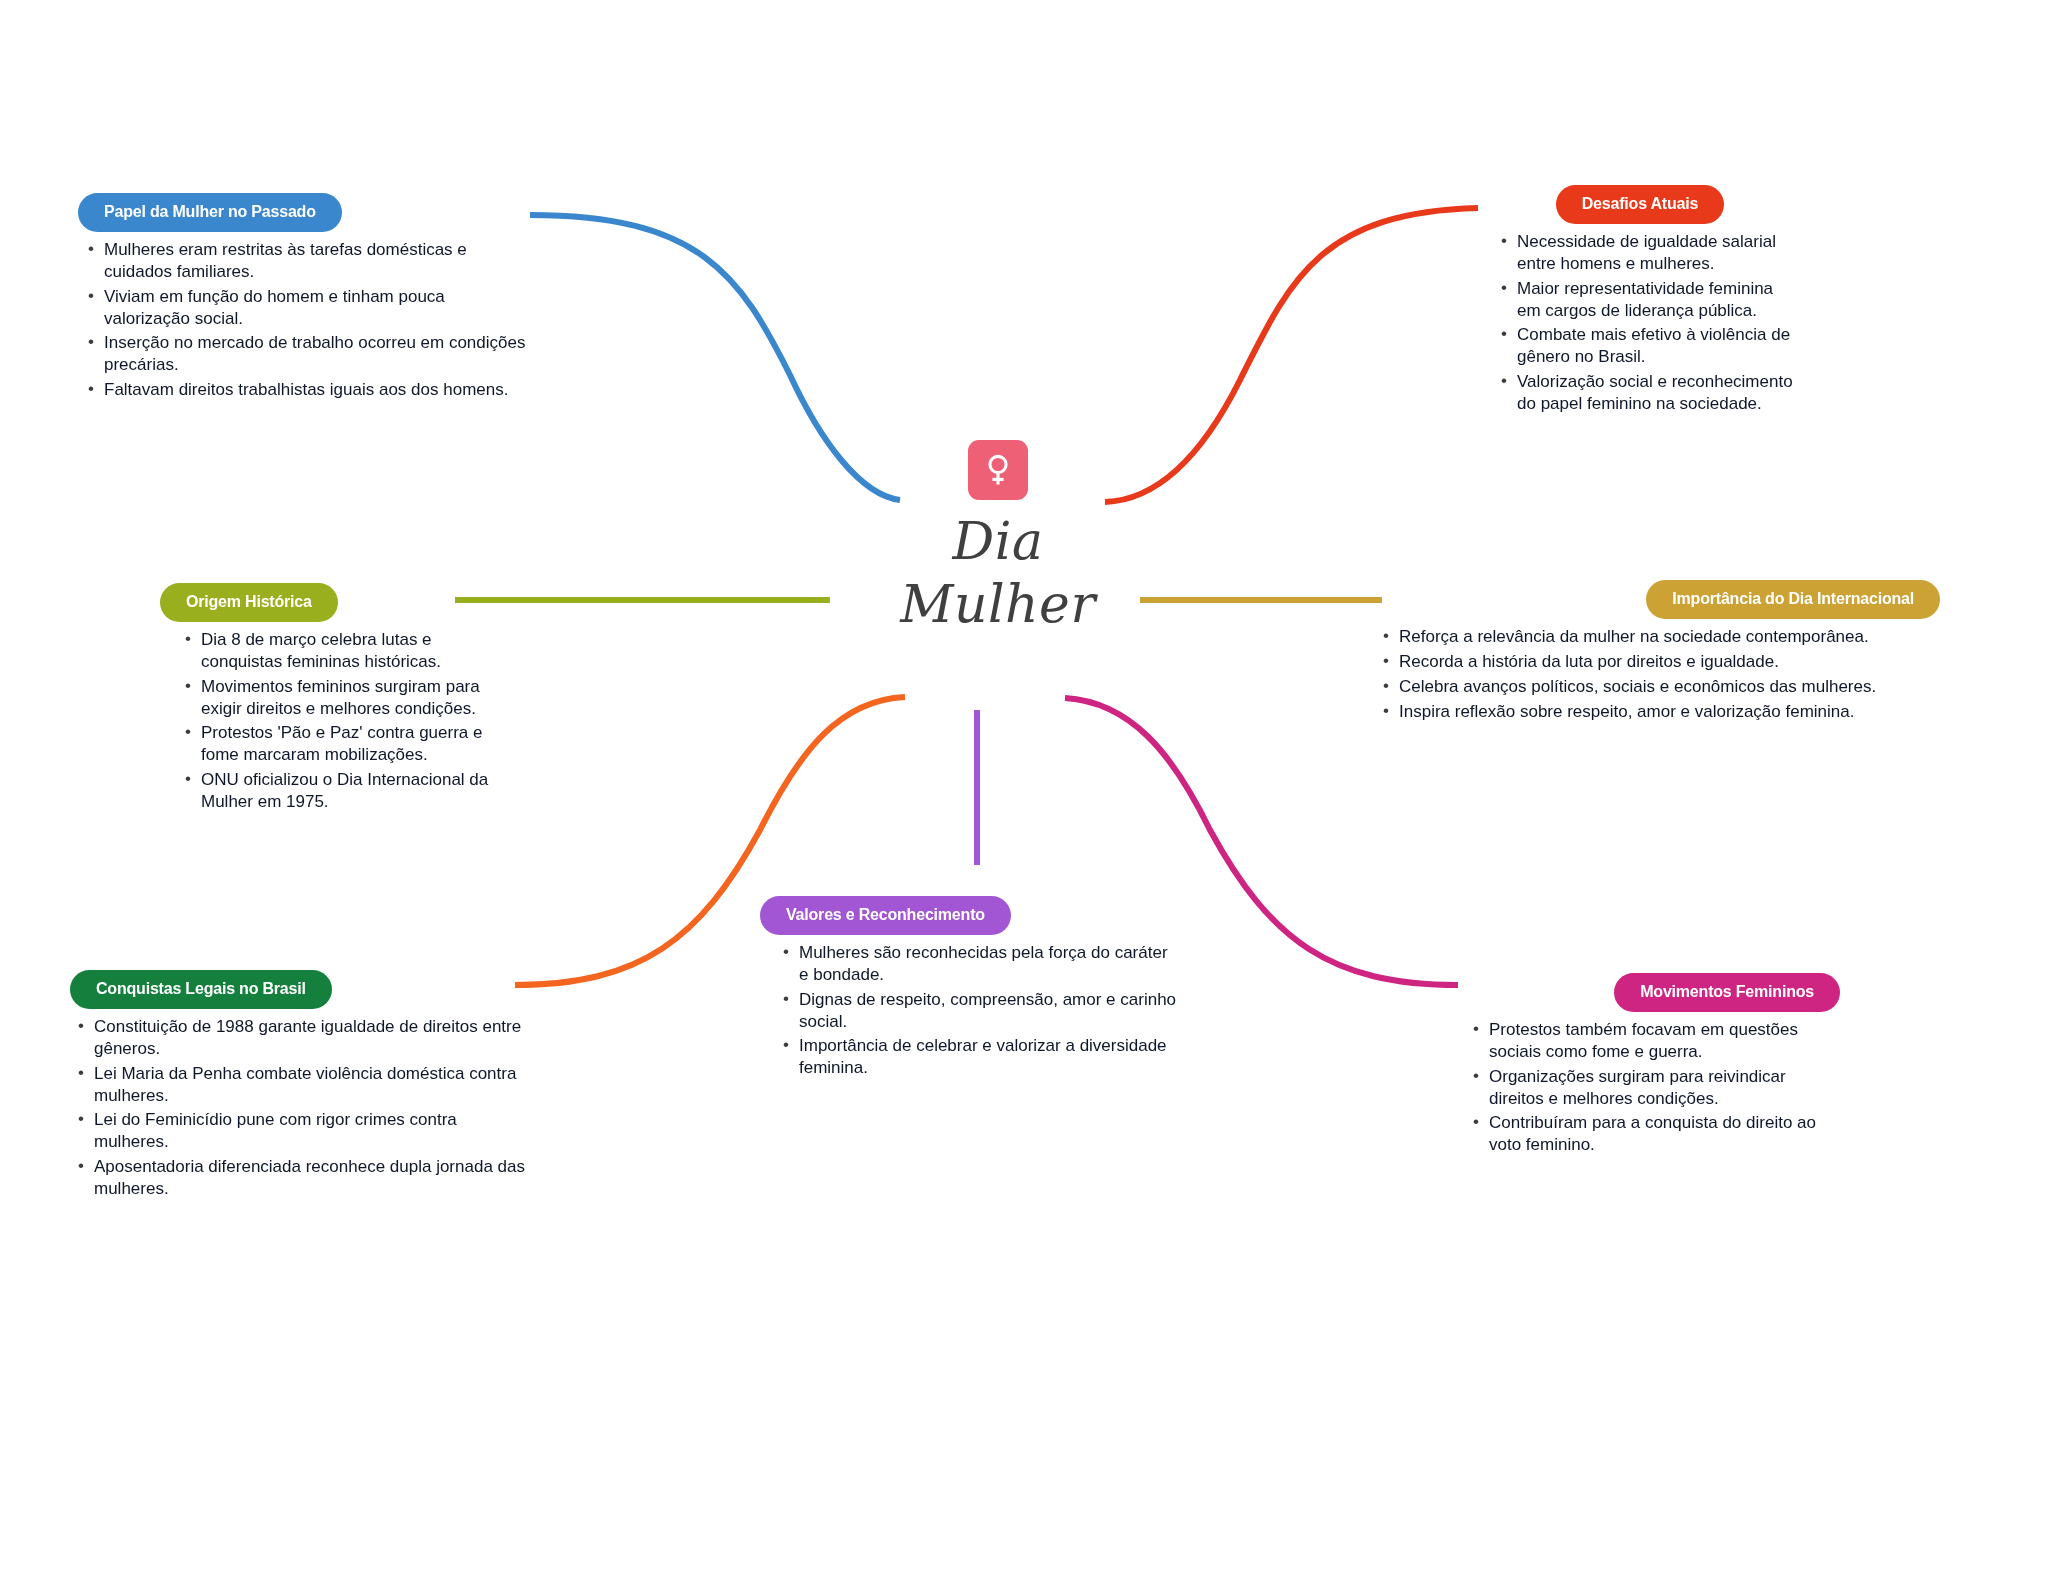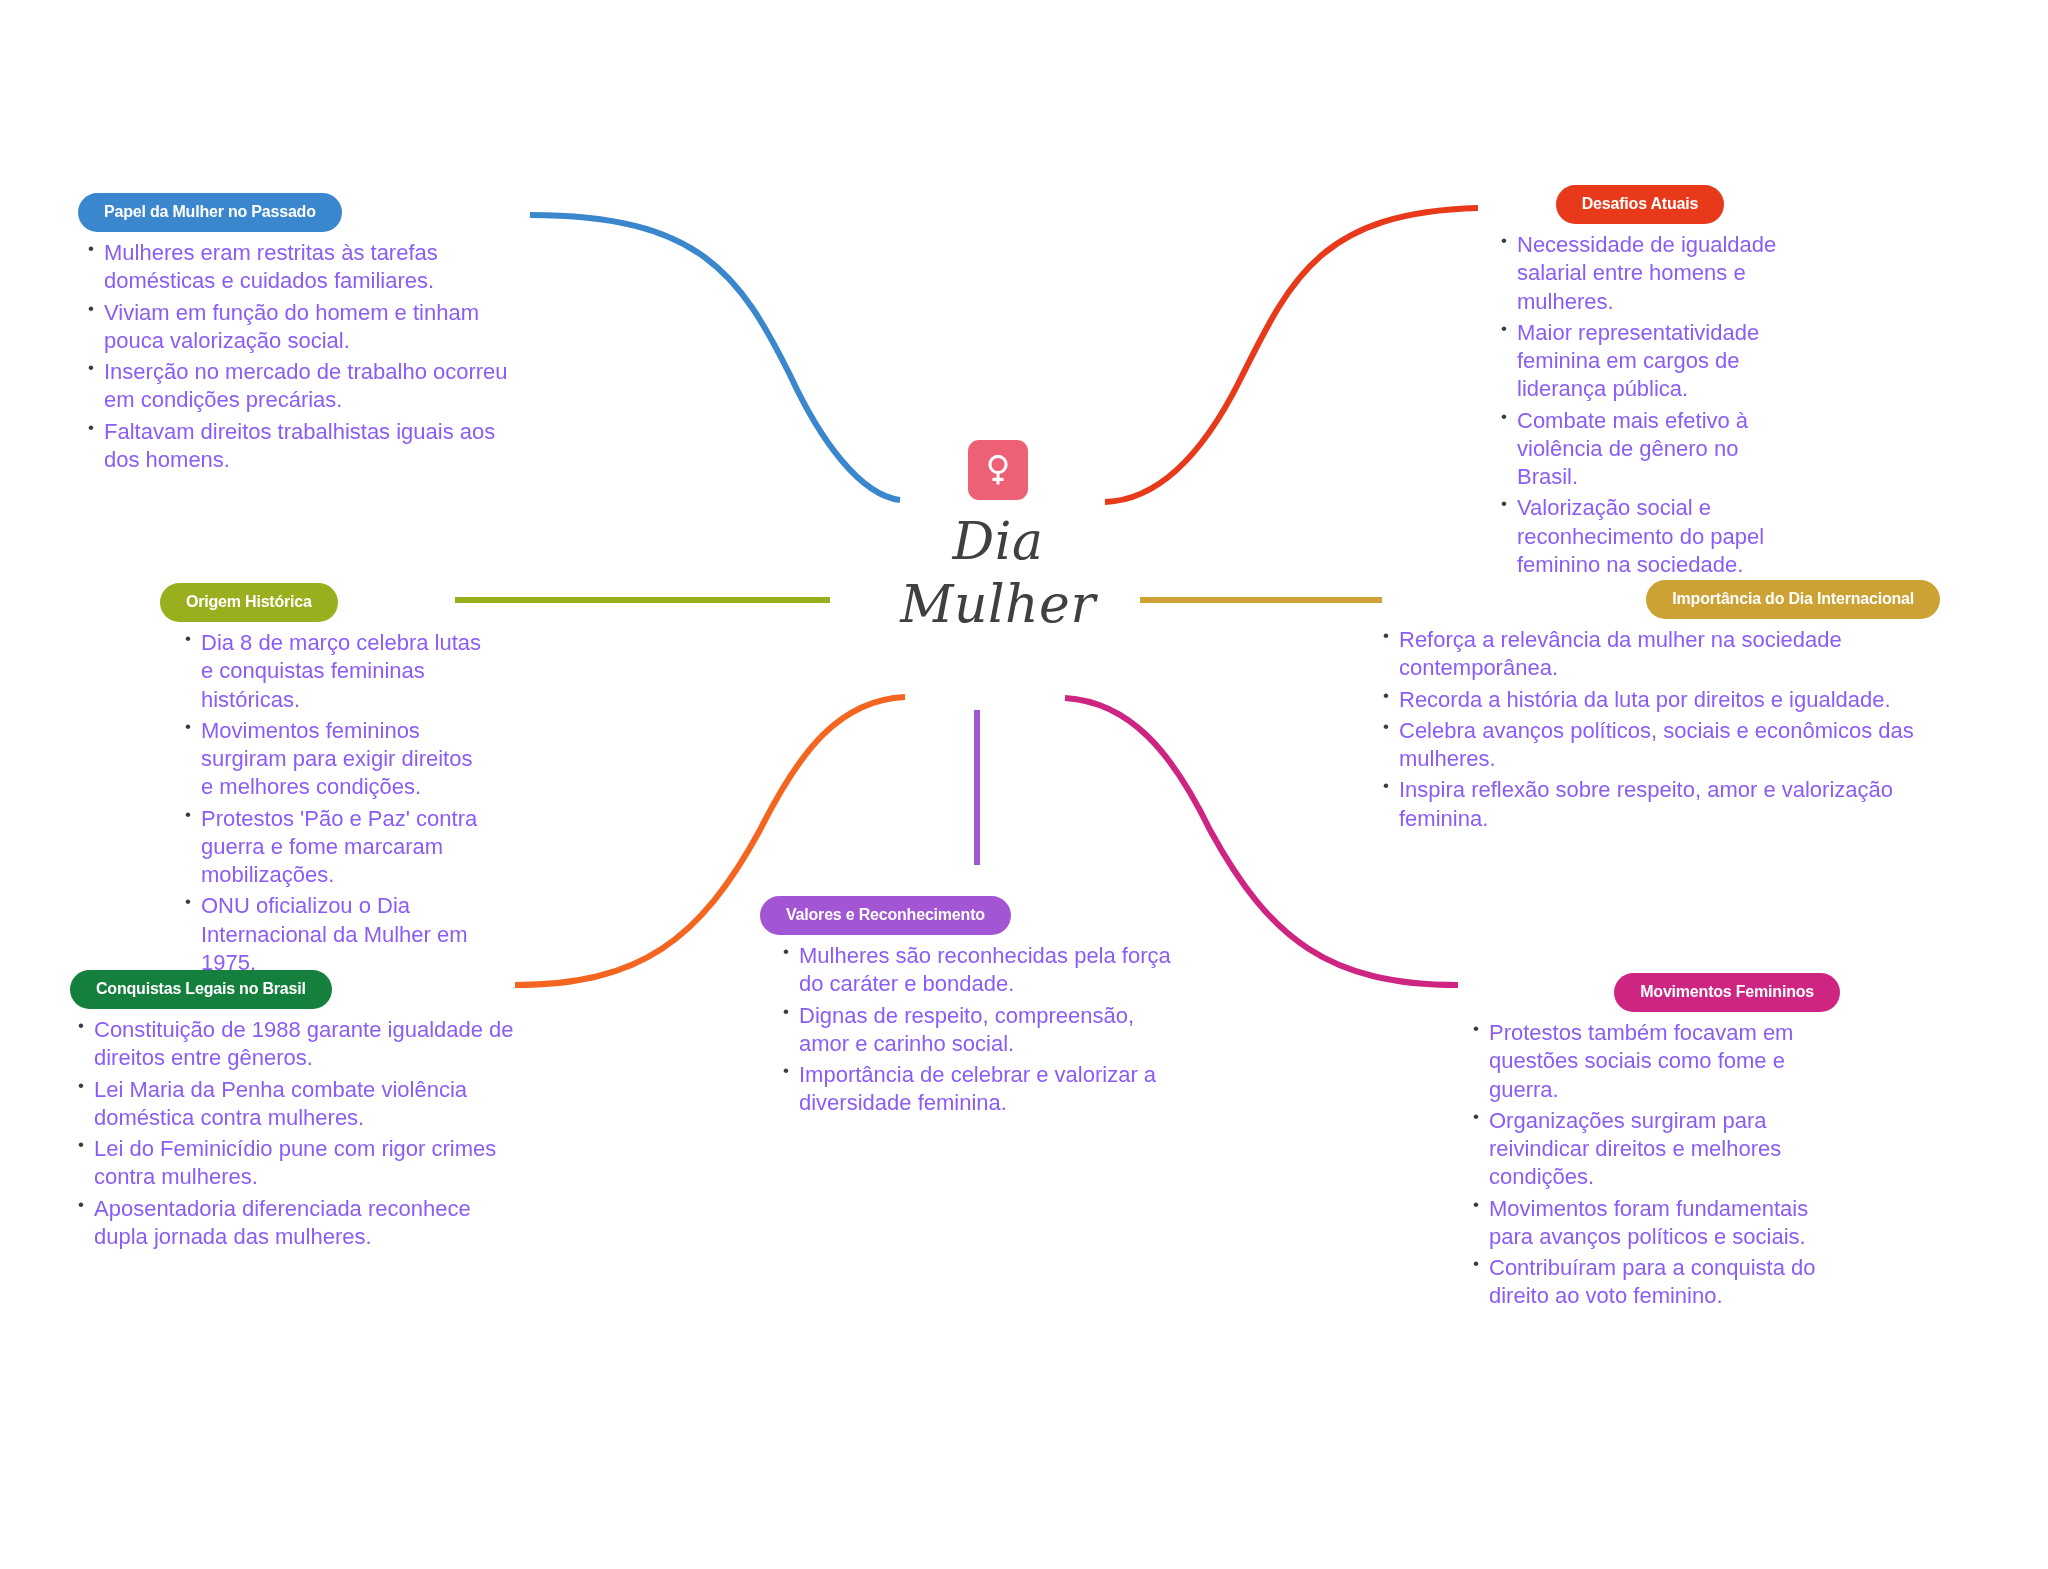--- a/index.html
+++ b/index.html
@@ -80,23 +80,23 @@
   .pill-row.left { justify-content: flex-start; }
   .pill-row.center { justify-content: center; }
 
   ul.bullets {
     list-style: none;
     margin-top: 7px;
   }
   ul.bullets li {
     position: relative;
     padding-left: 19px;
-    font-size: 22px;
+    font-size: 17px;
     line-height: 1.285;
-    color: #8b5cf6;
+    color: #0f172a;
     margin-bottom: 3px;
   }
   ul.bullets li::before {
     content: "\2022";
     position: absolute;
     left: 3px;
     top: -1px;
     font-size: 17px;
     color: #3c3c3c;
   }
@@ -223,18 +223,17 @@
     </ul>
   </div>
 
   <div class="branch" id="b-movimentos">
     <div class="pill-row right">
       <span class="pill" style="background: rgb(206, 37, 131);">Movimentos Femininos</span>
     </div>
     <ul class="bullets">
       <li>Protestos também focavam em questões sociais como fome e guerra.</li>
       <li>Organizações surgiram para reivindicar direitos e melhores condições.</li>
-      <li>Movimentos foram fundamentais para avanços políticos e sociais.</li>
       <li>Contribuíram para a conquista do direito ao voto feminino.</li>
     </ul>
   </div>
 
 </div>
 
 </body></html>

